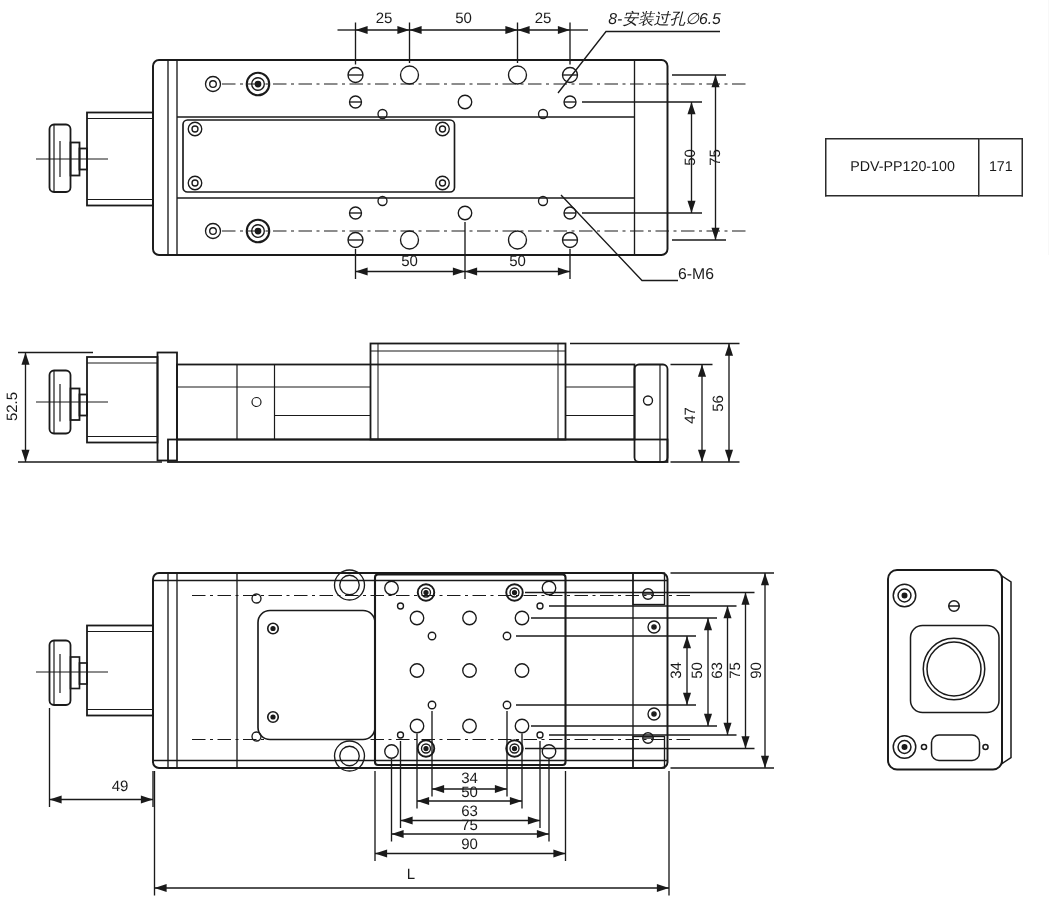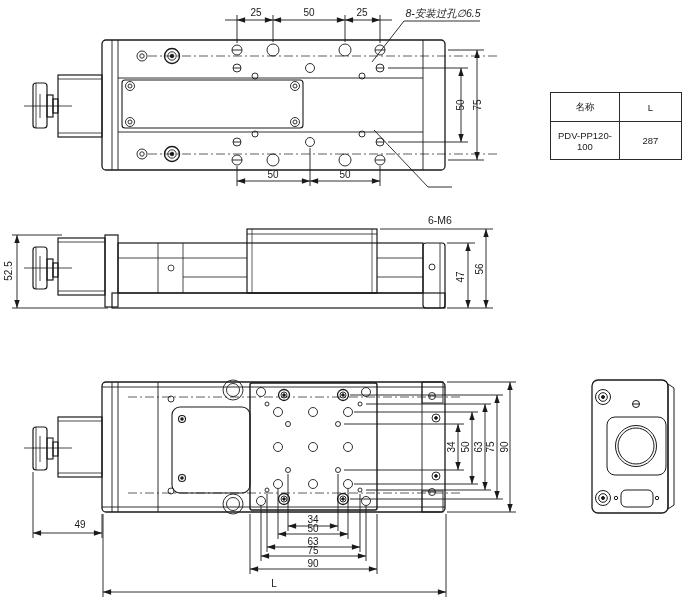--- a/index.html
+++ b/index.html
@@ -342,21 +342,21 @@
 </svg>
 
 <span class="dim" style="left:256px;top:13px;">25</span>
 <span class="dim" style="left:309px;top:13px;">50</span>
 <span class="dim" style="left:362px;top:13px;">25</span>
 <span class="dim callout" style="left:443px;top:13px;font-style:italic;">8-安装过孔∅6.5</span>
 <span class="dim rot" style="left:461px;top:105px;">50</span>
 <span class="dim rot" style="left:478px;top:105px;">75</span>
 <span class="dim" style="left:273px;top:175px;">50</span>
 <span class="dim" style="left:345px;top:175px;">50</span>
-<span class="dim callout" style="left:440px;top:183px;margin-top:37px;">6-M6</span>
+<span class="dim callout" style="left:464px;top:183px;">6-M6</span>
 
 <span class="dim rot" style="left:9px;top:271px;">52.5</span>
 <span class="dim rot" style="left:461px;top:277px;">47</span>
 <span class="dim rot" style="left:480px;top:269px;">56</span>
 
 <span class="dim rot" style="left:452px;top:447px;">34</span>
 <span class="dim rot" style="left:466px;top:447px;">50</span>
 <span class="dim rot" style="left:479px;top:447px;">63</span>
 <span class="dim rot" style="left:491px;top:447px;">75</span>
 <span class="dim rot" style="left:505px;top:447px;">90</span>
@@ -364,24 +364,20 @@
 <span class="dim" style="left:313px;top:520px;">34</span>
 <span class="dim" style="left:313px;top:529px;">50</span>
 <span class="dim" style="left:313px;top:542px;">63</span>
 <span class="dim" style="left:313px;top:551px;">75</span>
 <span class="dim" style="left:313px;top:564px;">90</span>
 <span class="dim" style="left:274px;top:584px;">L</span>
 <span class="dim" style="left:80px;top:525px;">49</span>
 
 <table class="ltable">
   <tbody>
-        <tr class="r-head">
-    <td class="c-name">名称</td>
-    <td class="c-l">L</td>
-  </tr>
   <tr class="r-2">
     <td>PDV-PP120-100</td>
-    <td>287</td>
+    <td>171</td>
   </tr>
 </tbody>
     </table>
 
 </div>
 
 </body></html>

